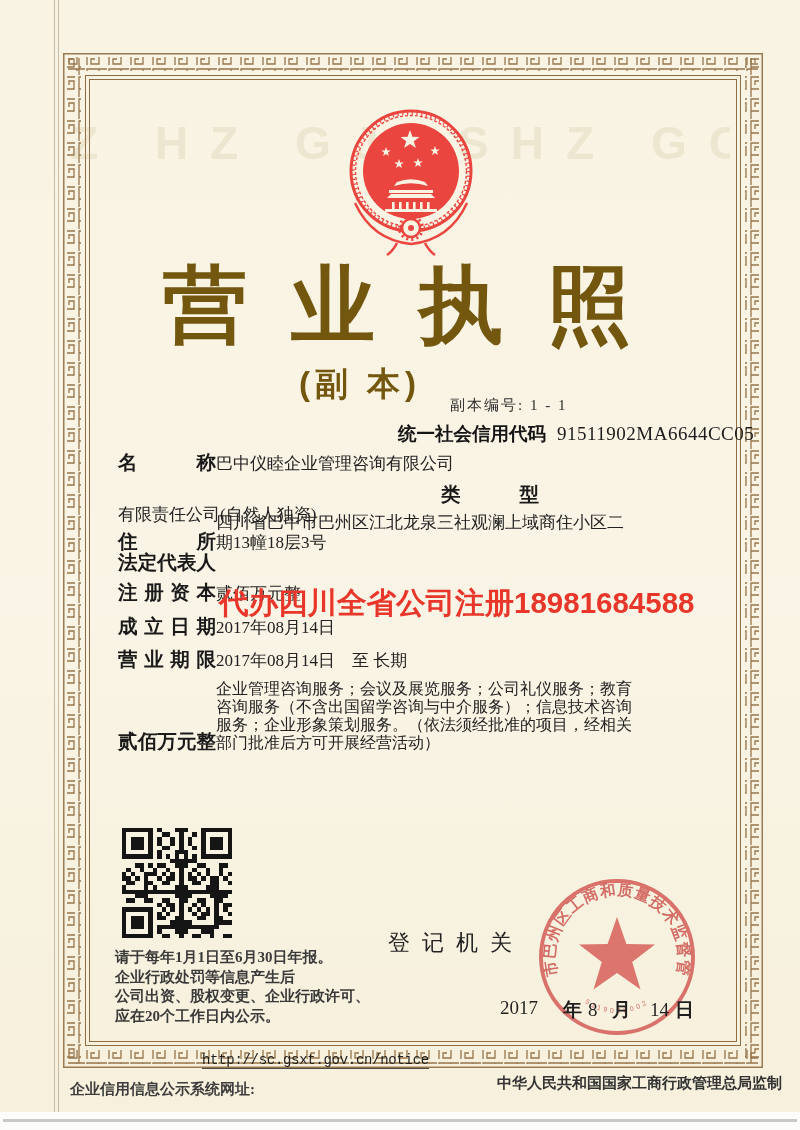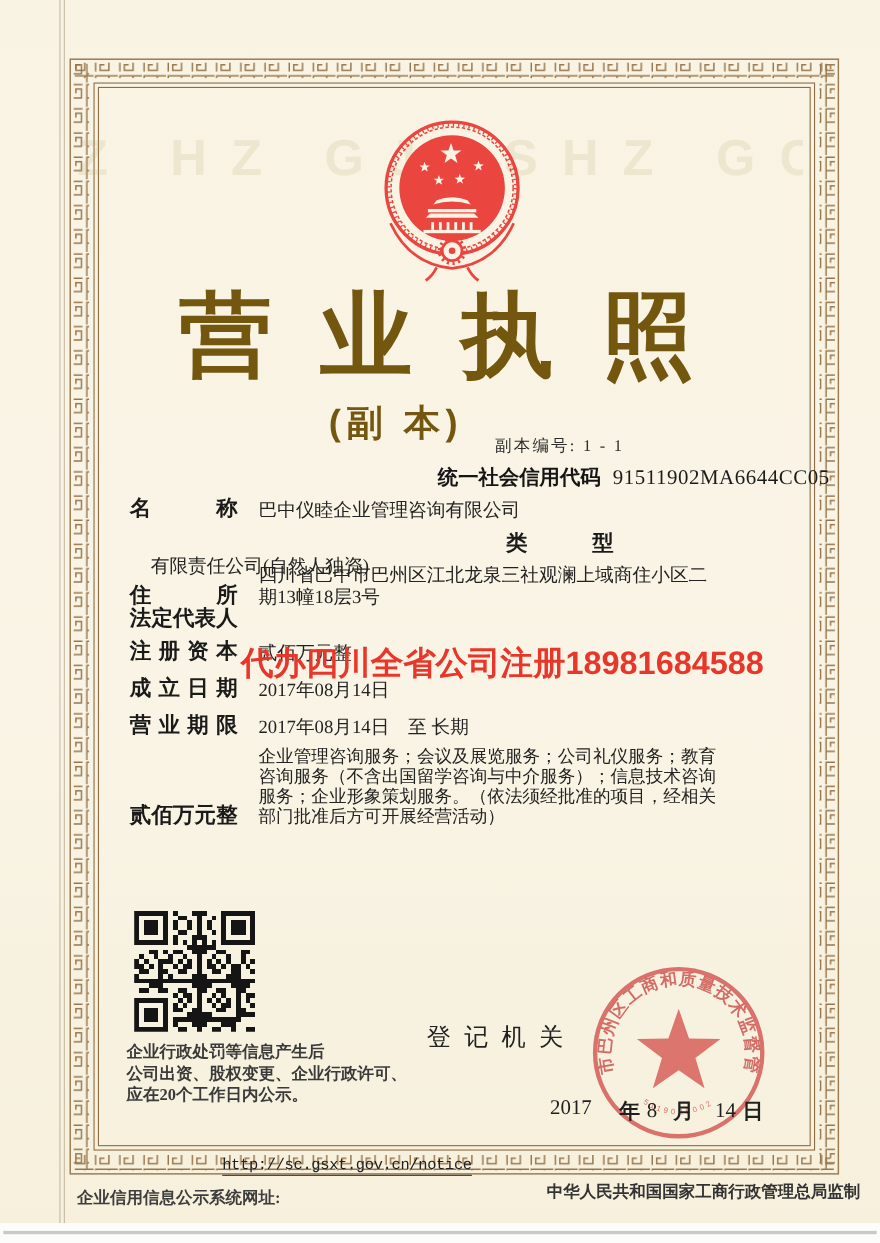--- a/index.html
+++ b/index.html
@@ -20,21 +20,21 @@
             font-weight:bold;color:#73570f;letter-spacing:5px;}
   .copy-no{position:absolute;left:450px;top:396px;font-size:15px;color:#2d2d2d;
            font-family:"Liberation Serif",serif;letter-spacing:2px;}
   .credit{position:absolute;left:398px;top:421px;display:flex;align-items:baseline;}
   .credit-label{font-size:18.5px;font-weight:bold;color:#151515;}
   .credit-value{font-size:19px;margin-left:11px;color:#1c1c1c;
                 font-family:"Liberation Serif",serif;letter-spacing:.5px;}
   .frow{position:absolute;left:118px;display:flex;align-items:flex-end;}
   .f-label{width:98px;flex:none;font-size:19.5px;font-weight:600;color:#1a1a1a;
            text-align:justify;text-align-last:justify;line-height:1.15;}
-  .f-value{margin-left:19px;width:421px;font-size:17px;line-height:19.5px;color:#222222;
+  .f-value{width:421px;font-size:17px;line-height:19.5px;color:#222222;
            font-family:"Liberation Serif",serif;}
   .f-value.sm{font-size:16px;line-height:18px;}
   .r1{top:451px;} .r2{top:483px;flex-direction:column;} .r3{top:513px;} .r4{top:551px;}
   .r5{top:581px;} .r6{top:615px;} .r7{top:648px;} .r8{top:680px;}
   .ad{position:absolute;left:219px;top:584px;font-size:29.5px;font-weight:bold;
       color:#e8362a;white-space:nowrap;letter-spacing:0;}
   .qr{position:absolute;left:122px;top:828px;width:110px;height:110px;}
   .notices{position:absolute;left:115px;top:948px;font-size:15px;font-weight:bold;
            color:#3a3a3a;line-height:19.5px;font-family:"Liberation Serif",serif;}
   .reg-label{position:absolute;left:388px;top:928px;font-size:22px;font-weight:500;
@@ -387,20 +387,21 @@
       <rect x="8.8" y="8.8" width="13.200000000000001" height="13.200000000000001"></rect>
       <rect x="79.2" y="0" width="30.800000000000004" height="30.800000000000004"></rect>
       <rect x="83.60000000000001" y="4.4" width="22" height="22" fill="#f8f3e2"></rect>
       <rect x="88" y="8.8" width="13.200000000000001" height="13.200000000000001"></rect>
       <rect x="0" y="79.2" width="30.800000000000004" height="30.800000000000004"></rect>
       <rect x="4.4" y="83.60000000000001" width="22" height="22" fill="#f8f3e2"></rect>
       <rect x="8.8" y="88" width="13.200000000000001" height="13.200000000000001"></rect>
     </svg></div>
 
 <div class="notices">
+  <div>请于每年1月1日至6月30日年报。</div>
   <div>企业行政处罚等信息产生后</div>
   <div>公司出资、股权变更、企业行政许可、</div>
   <div>应在20个工作日内公示。</div>
 </div>
 
 <div class="reg-label">登记机关</div>
 
 <svg class="seal" viewBox="0 0 165 160" aria-hidden="true">
   <circle cx="82" cy="80" r="76" fill="none" stroke="#d4615b" stroke-width="4"></circle>
   <g id="seal-star" fill="#d8655e">

